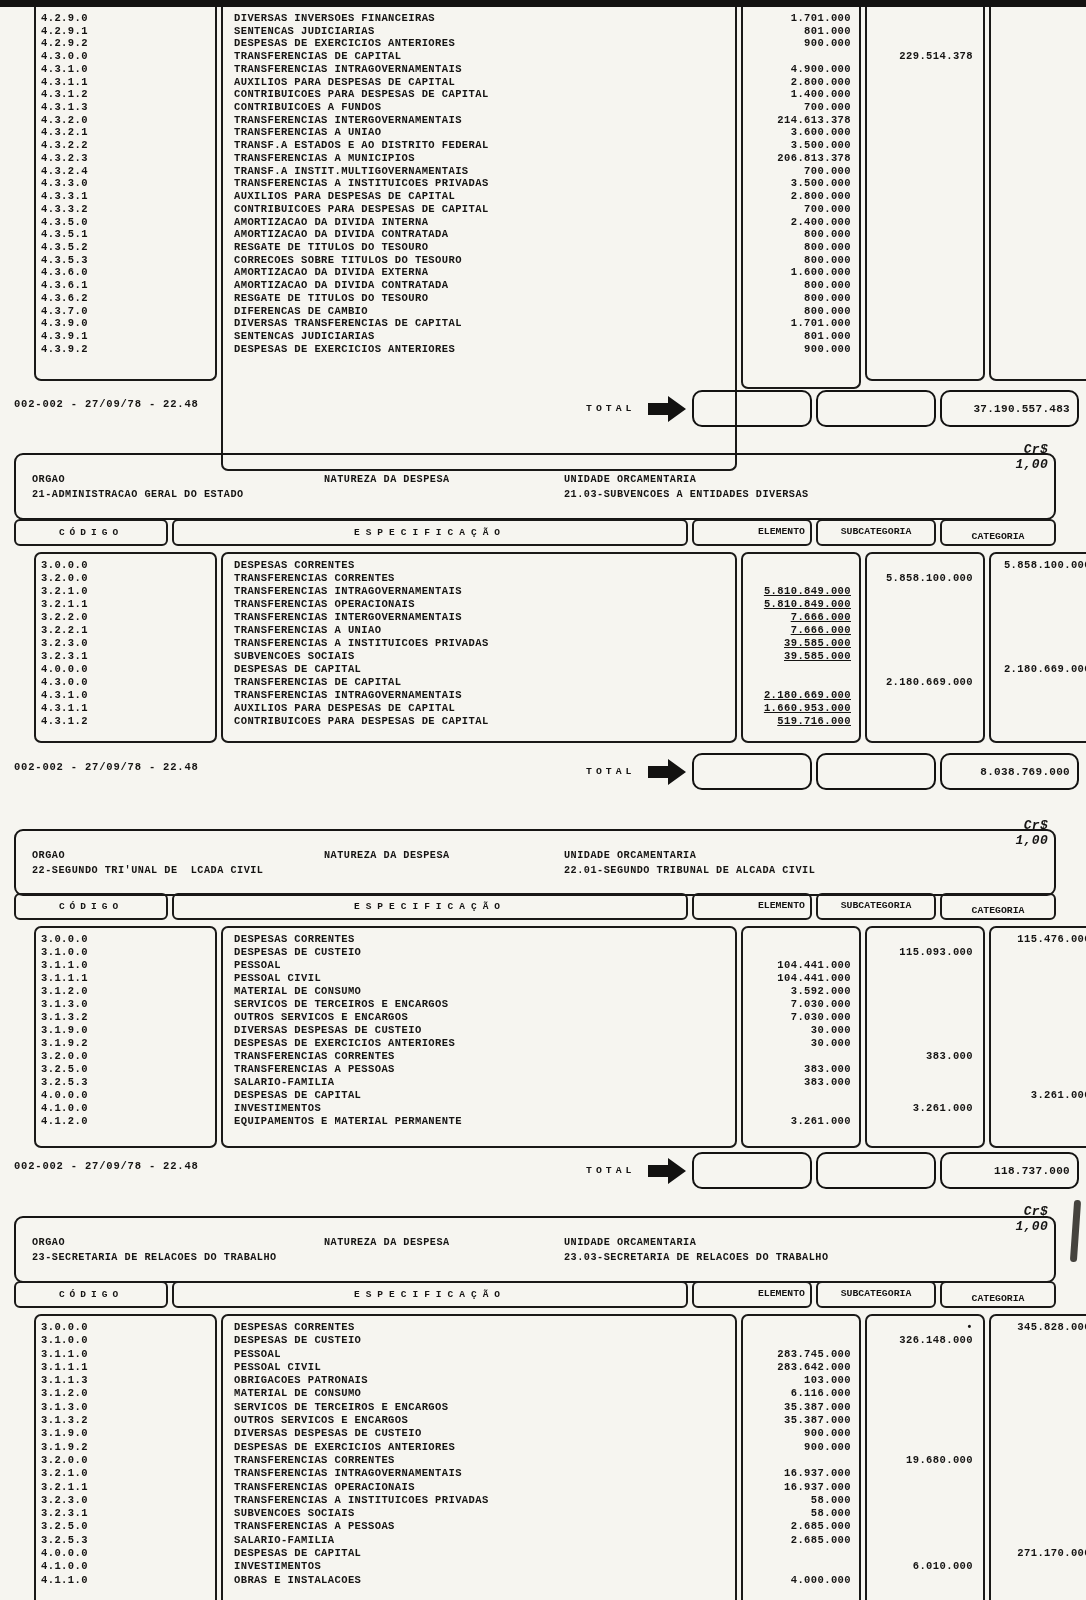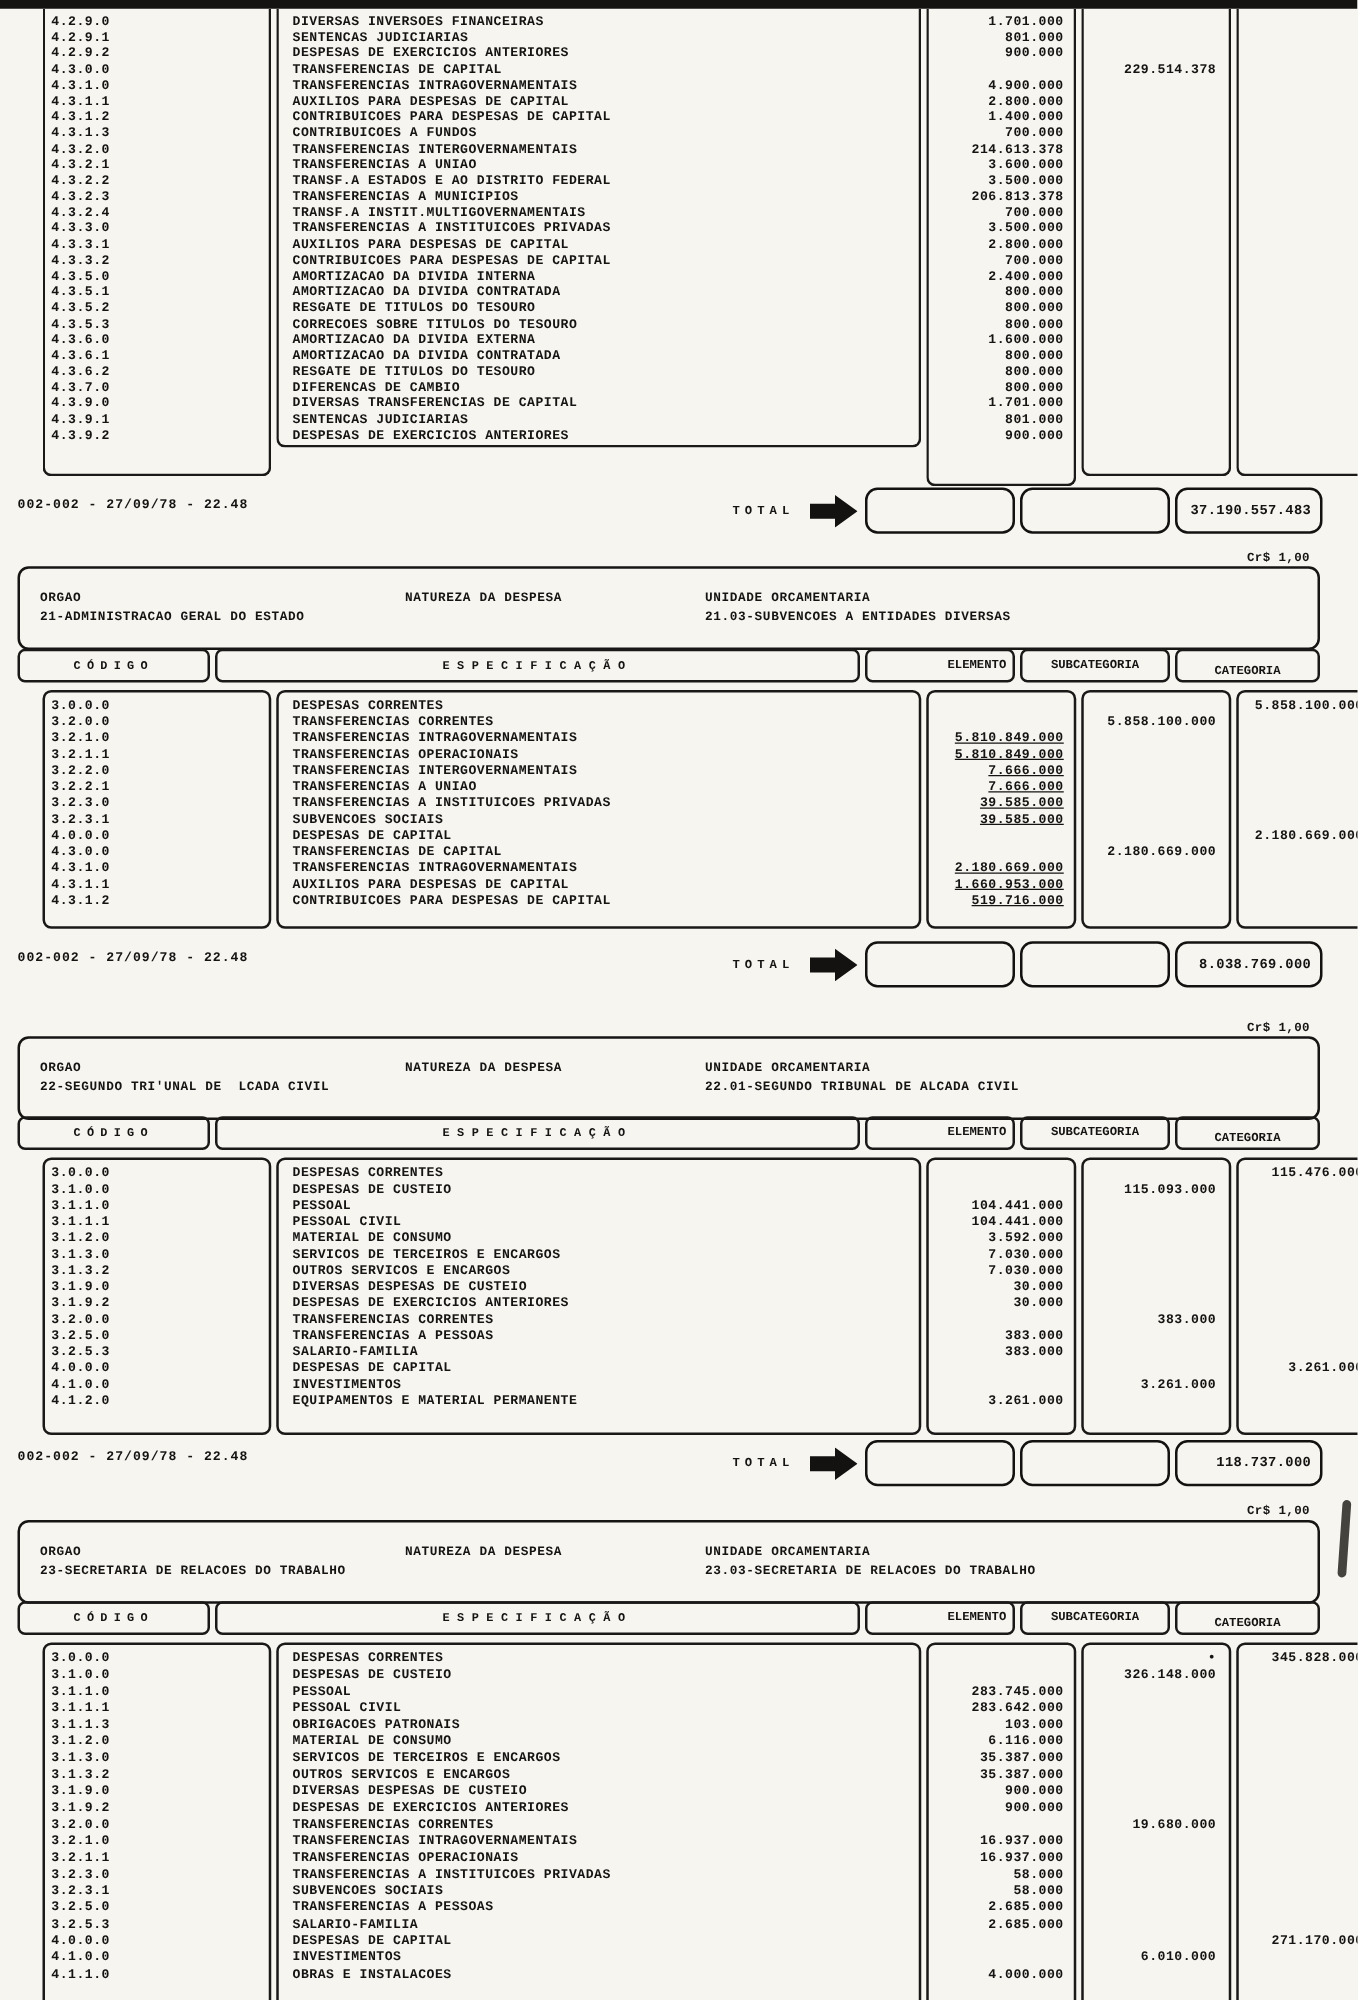--- a/index.html
+++ b/index.html
@@ -61,24 +61,24 @@
   .tstrip{width:1044px;height:38px;}
   .tstrip .rid{position:absolute;left:0;top:8px;font-size:10.5px;font-weight:bold;letter-spacing:.8px;white-space:pre;}
   .tstrip .tlabel{position:absolute;left:572px;top:13px;font-size:9.8px;font-weight:bold;letter-spacing:4px;}
   .tstrip .arrow{position:absolute;left:634px;top:6px;}
   .tbox{
     position:absolute;top:0;height:37px;box-sizing:border-box;
     border:2.6px solid #131211;border-radius:10px;
   }
   .tb1{left:678px;width:120px;}
   .tb2{left:802px;width:120px;}
-  .tb3{left:926px;width:118px;display:flex;align-items:center;justify-content:flex-end;padding-right:7px;}
+  .tb3{left:926px;width:139px;display:flex;align-items:center;justify-content:flex-end;padding-right:7px;}
   .tb3 span{font-size:11px;font-weight:bold;letter-spacing:.3px;}
   
-  .crnote{width:60px;text-align:right;font-size:10px;font-weight:bold;letter-spacing:.3px;}
+  .crnote{width:60px;text-align:right;font-size:13px;font-weight:bold;letter-spacing:.3px;font-style:italic;}
   
   .artifact{width:7px;height:62px;background:#26231f;border-radius:4px;transform:rotate(4deg);opacity:.85;}
 </style>
 </head>
 <body>
 
 <div class="abs top-bar"></div>
 
 <div class="abs tbl t0" style="left:14px;top:7px;height:374px;">
   <div class="col col-code w-code" style="height:374px;">
@@ -104,21 +104,21 @@
       <div class="line">4.3.5.2</div>
       <div class="line">4.3.5.3</div>
       <div class="line">4.3.6.0</div>
       <div class="line">4.3.6.1</div>
       <div class="line">4.3.6.2</div>
       <div class="line">4.3.7.0</div>
       <div class="line">4.3.9.0</div>
       <div class="line">4.3.9.1</div>
       <div class="line">4.3.9.2</div>
     </div>
-  <div class="col col-spec w-spec" style="height:351px;">
+  <div class="col col-spec w-spec" style="height:464px;">
 
   <div class="line">DIVERSAS INVERSOES FINANCEIRAS</div>
       <div class="line">SENTENCAS JUDICIARIAS</div>
       <div class="line">DESPESAS DE EXERCICIOS ANTERIORES</div>
       <div class="line">TRANSFERENCIAS DE CAPITAL</div>
       <div class="line">TRANSFERENCIAS INTRAGOVERNAMENTAIS</div>
       <div class="line">AUXILIOS PARA DESPESAS DE CAPITAL</div>
       <div class="line">CONTRIBUICOES PARA DESPESAS DE CAPITAL</div>
       <div class="line">CONTRIBUICOES A FUNDOS</div>
       <div class="line">TRANSFERENCIAS INTERGOVERNAMENTAIS</div>

